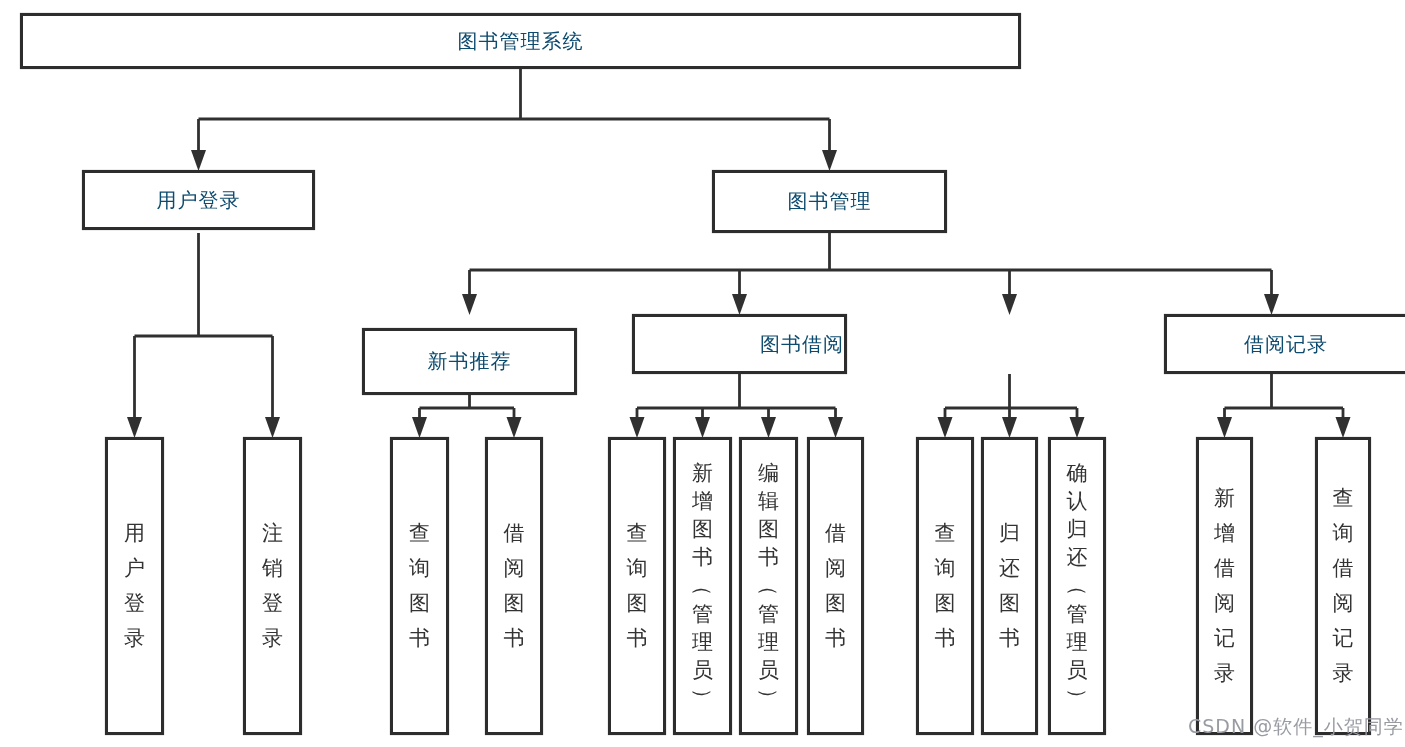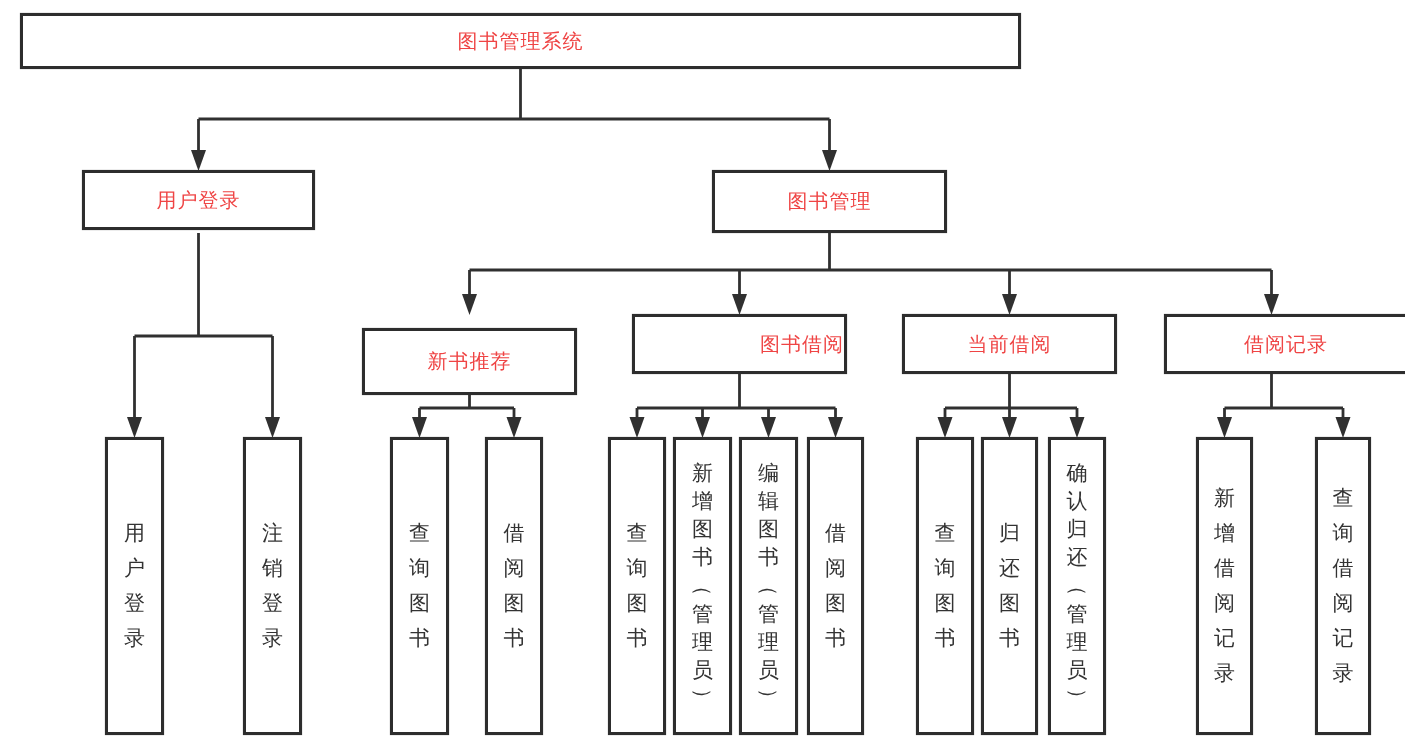--- a/index.html
+++ b/index.html
@@ -21,21 +21,21 @@
     box-sizing: border-box;
     border: 3px solid #2d2d2d;
     background: #ffffff;
     z-index: 2;
     display: flex;
     align-items: center;
     justify-content: center;
     box-shadow: 0 0 1px rgba(60,60,60,0.55);
   }
   .hlabel {
-    color: #ef4444;
+    color: #0c4a6e;
     font-size: 20px;
     letter-spacing: 1px;
     white-space: nowrap;
     text-align: center;
   }
   .vlabel {
     display: flex;
     flex-direction: column;
     align-items: center;
     justify-content: center;
@@ -107,37 +107,35 @@
       <polygon points="1002,417 1017,417 1009.5,438" fill="#303030"></polygon>
       <line x1="1077" y1="408" x2="1077" y2="424" stroke="#303030" stroke-width="2.8"></line>
       <polygon points="1069.5,417 1084.5,417 1077,438" fill="#303030"></polygon>
       <line x1="1271.5" y1="374" x2="1271.5" y2="408" stroke="#303030" stroke-width="2.8"></line>
       <line x1="1224.5" y1="408" x2="1343" y2="408" stroke="#303030" stroke-width="2.8"></line>
       <line x1="1224.5" y1="408" x2="1224.5" y2="424" stroke="#303030" stroke-width="2.8"></line>
       <polygon points="1217,417 1232,417 1224.5,438" fill="#303030"></polygon>
       <line x1="1343" y1="408" x2="1343" y2="424" stroke="#303030" stroke-width="2.8"></line>
       <polygon points="1335.5,417 1350.5,417 1343,438" fill="#303030"></polygon>
     </svg>
+  <div id="watermark">CSDN @软件_小贺同学</div>
 <div class="node" style="left: 20px; top: 13px; width: 1001px; height: 56px;">
       <div class="hlabel">图书管理系统</div>
     </div>
     <div class="node" style="left: 82px; top: 170px; width: 233px; height: 60px;">
       <div class="hlabel">用户登录</div>
     </div>
     <div class="node" style="left: 712px; top: 170px; width: 235px; height: 63px; justify-content: center;">
       <div class="hlabel">图书管理</div>
     </div>
     <div class="node" style="left: 362px; top: 328px; width: 215px; height: 67px;">
       <div class="hlabel">新书推荐</div>
     </div>
     <div class="node" style="left: 632px; top: 314px; width: 215px; height: 60px; justify-content: flex-end;">
       <div class="hlabel">图书借阅</div>
-    </div>
-    <div class="node" style="left: 902px; top: 314px; width: 215px; height: 60px;">
-      <div class="hlabel">当前借阅</div>
     </div>
     <div class="node" style="left: 1164px; top: 314px; width: 244px; height: 60px;">
       <div class="hlabel">借阅记录</div>
     </div>
     <div class="node" style="left: 105px; top: 437px; width: 59px; height: 298px;">
       <div class="vlabel" style="gap: 12px;">
         <span>用</span>
         <span>户</span>
         <span>登</span>
         <span>录</span>

